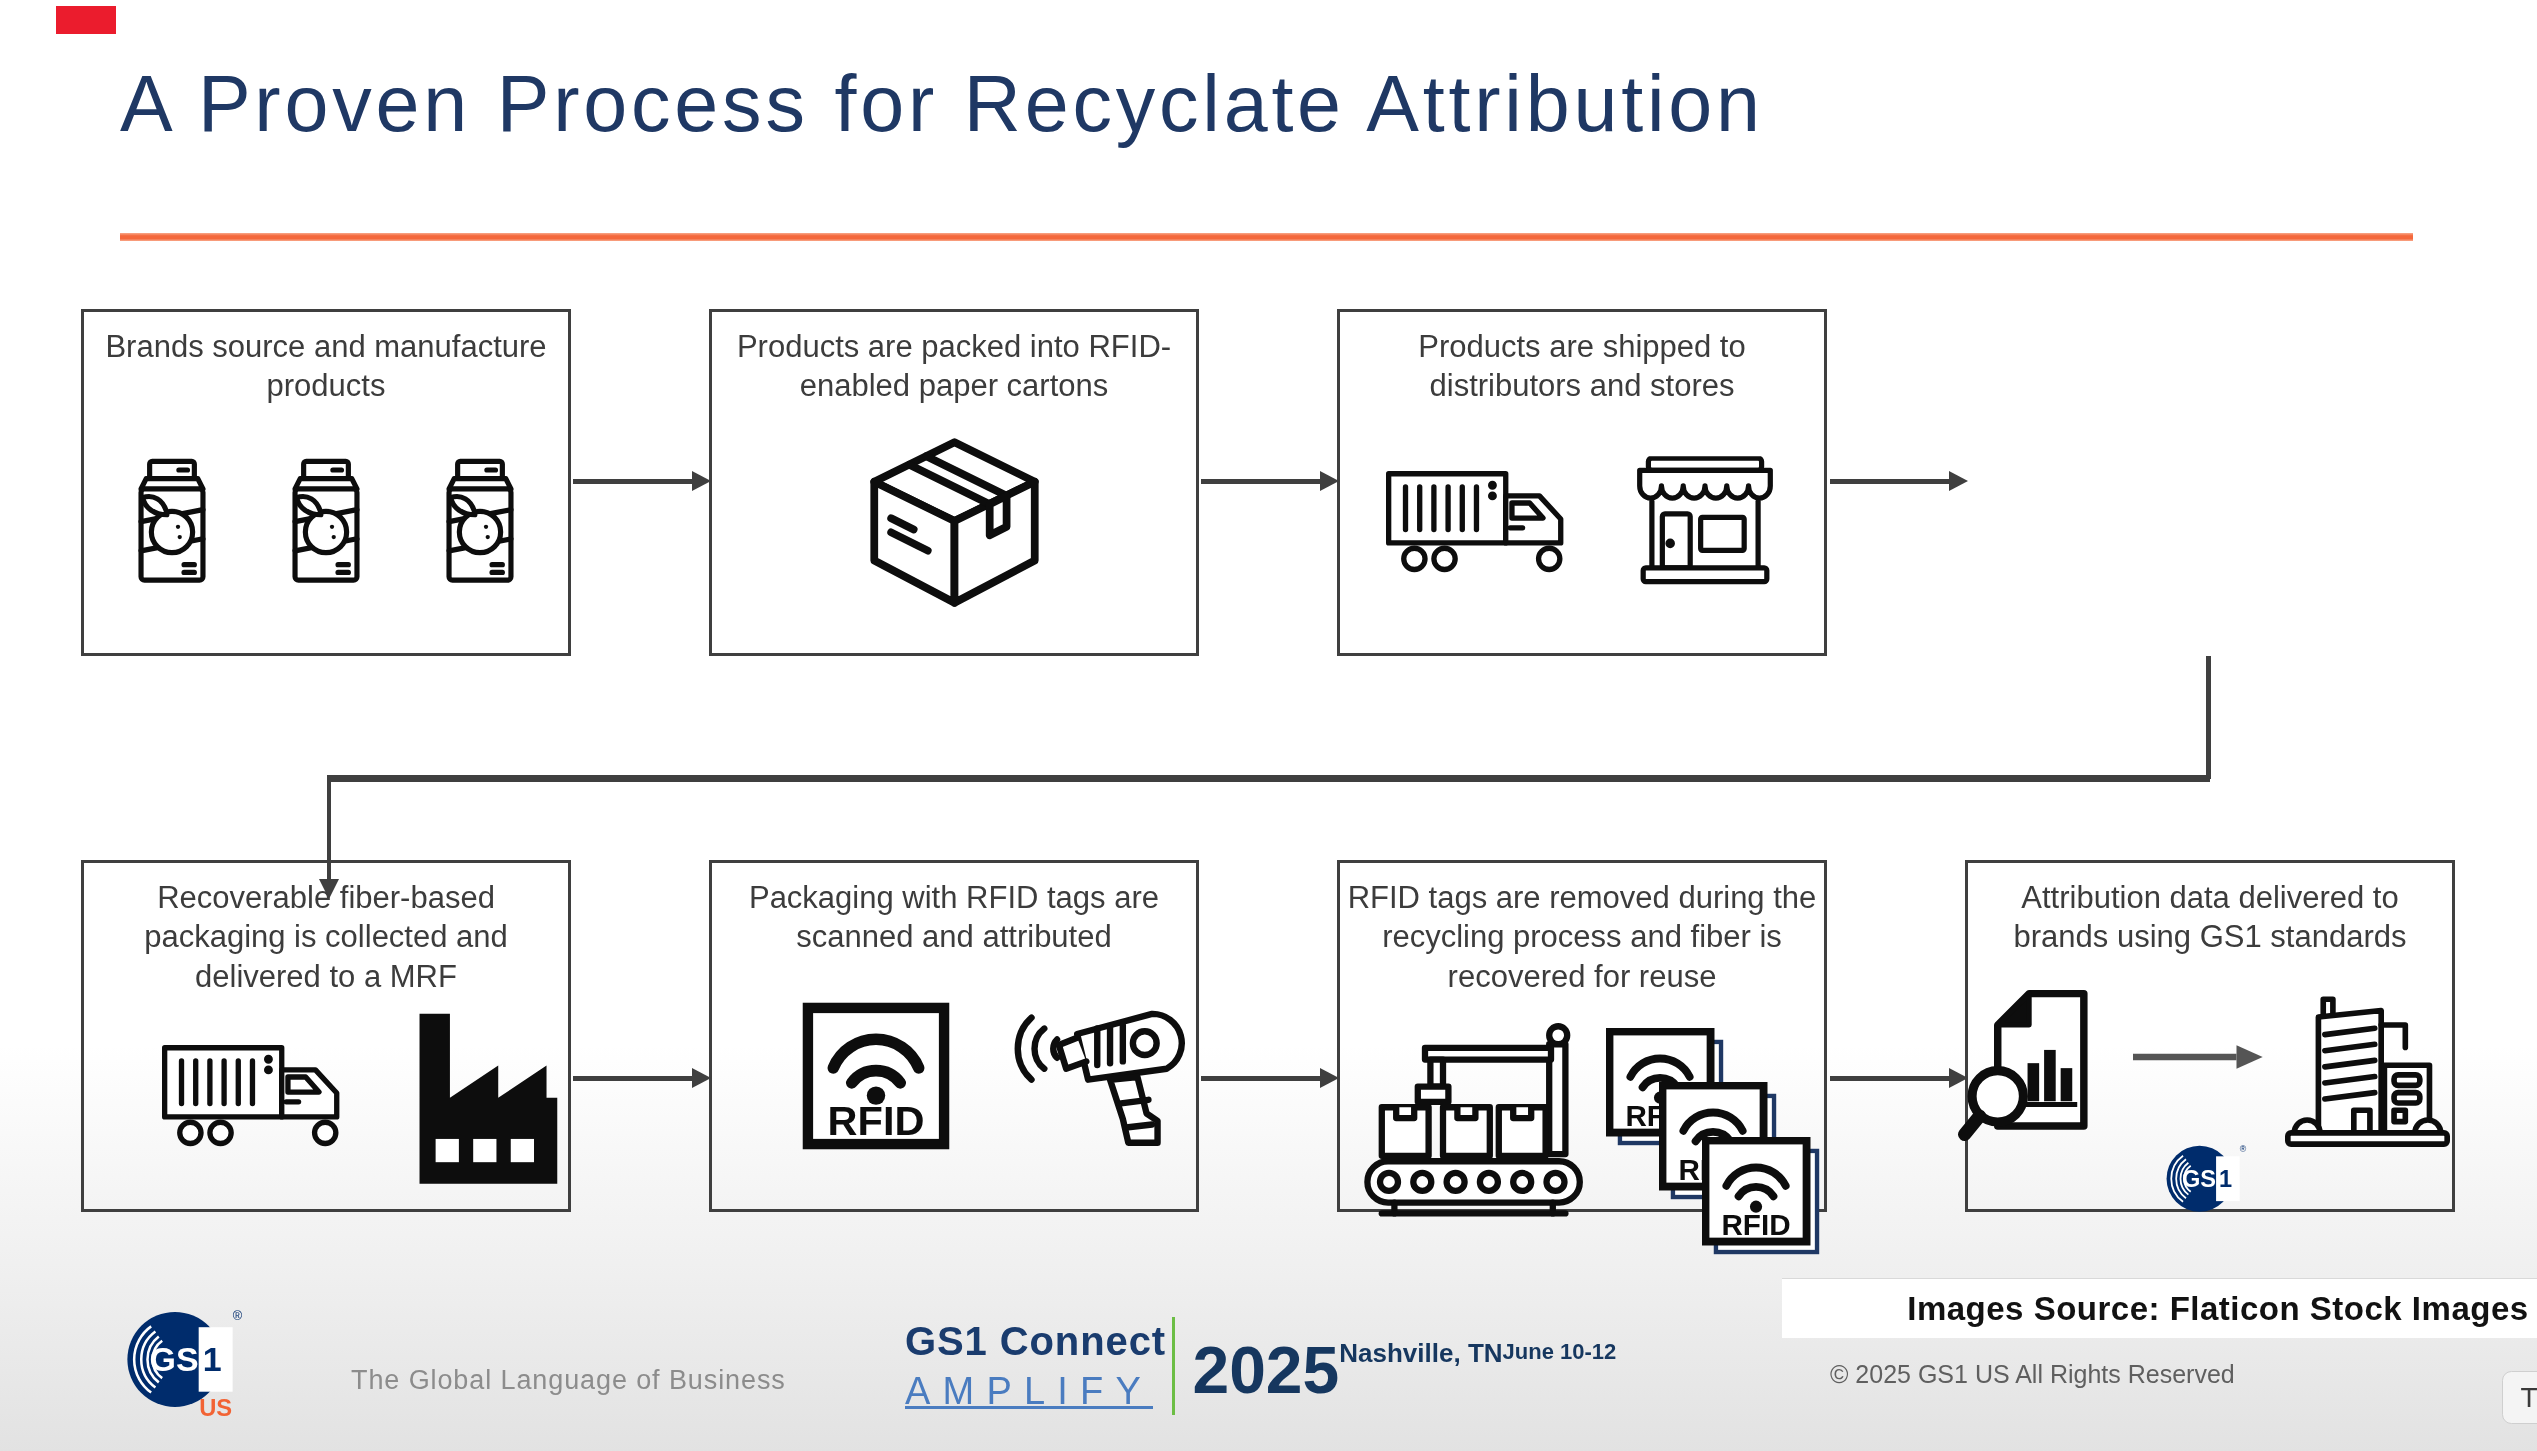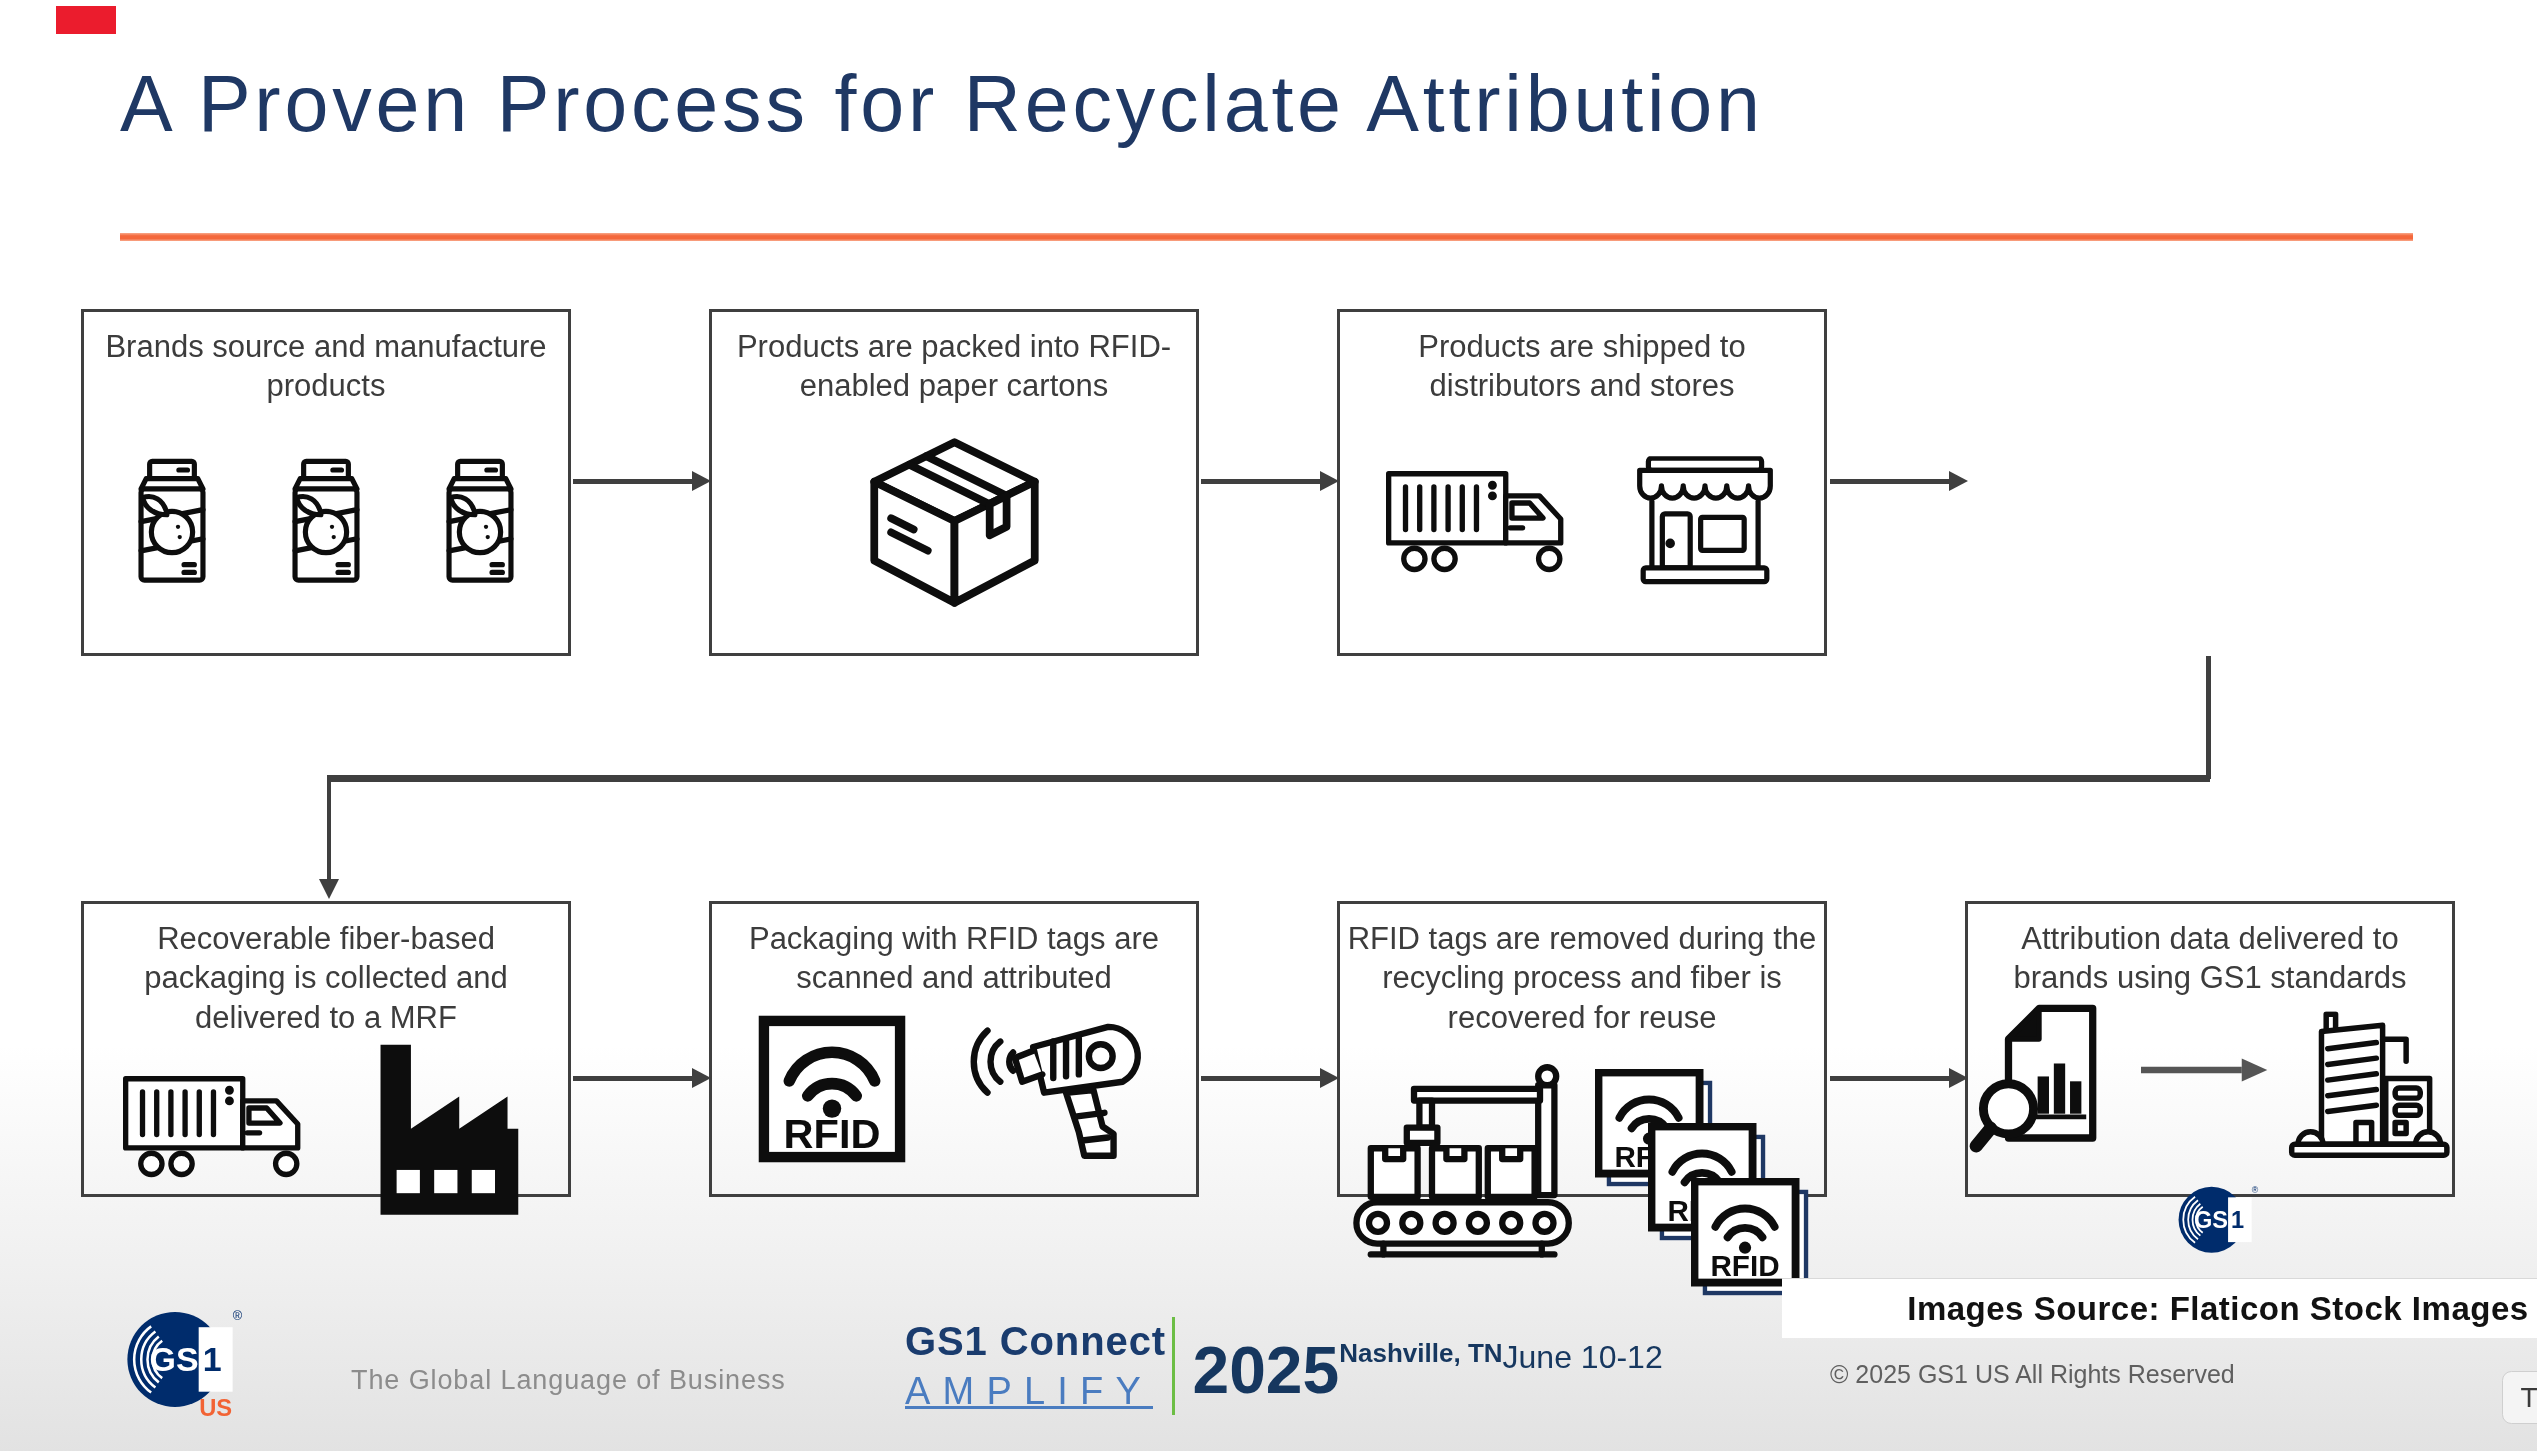--- a/index.html
+++ b/index.html
@@ -10,21 +10,21 @@
   .red-flag{position:absolute;left:56px;top:5.6px;width:60px;height:28px;background:#EB1C2D;}
   
   .page-title{position:absolute;left:120px;top:58px;font-size:79px;letter-spacing:3.8px;
     color:#1F3864;white-space:nowrap;}
   .title-rule{position:absolute;left:120px;top:233px;width:2293px;height:8.4px;
     background:linear-gradient(180deg,#f9a98b 0%,#F4683C 35%,#F4683C 70%,#f9a98b 100%);}
   
   .box{position:absolute;width:490px;border:3.8px solid #3F3F3F;box-sizing:border-box;
     display:flex;flex-direction:column;}
   .row1{top:309px;height:347px;}
-  .row2{top:901px;height:296px;}
+  .row2{top:860px;height:352px;align-items:flex-end;}
   .c1{left:81px;} .c2{left:709px;} .c3{left:1337px;} .c4{left:1965px;}
   .box-title{padding:15px 5.6px 0 5.6px;text-align:center;font-size:31px;line-height:1.27;
     color:#3C3C3C;}
   .box-icons{flex:1;display:flex;align-items:center;justify-content:center;gap:41px;
     padding-bottom:13px;position:relative;}
   .gap72{gap:68px;} .gap56{gap:53px;} .gap36{gap:34px;} .gap20{gap:19px;}
   
   .harrow{position:absolute;width:138px;height:20.6px;}
   .harrow::before{content:"";position:absolute;left:0;top:8.4px;width:119px;height:4.7px;background:#3F3F3F;}
   .harrow::after{content:"";position:absolute;right:0;top:0;width:0;height:0;
@@ -48,21 +48,21 @@
   .tagline{position:absolute;left:351px;top:1365px;font-size:27px;color:#8C8C8C;letter-spacing:0.9px;}
   .connect{position:absolute;left:905px;top:1317px;display:flex;align-items:center;}
   .connect-left{display:flex;flex-direction:column;}
   .connect-line1{font-size:40px;font-weight:bold;color:#1A3C6E;letter-spacing:0.9px;}
   .connect-line2{font-size:38px;font-weight:500;color:#4A7CC0;letter-spacing:12.2px;margin-top:5.6px;text-decoration:underline;}
   .connect-divider{width:3.8px;height:98px;background:#6CBE45;margin:0 17px 0 5.6px;}
   .connect-right{display:flex;align-items:flex-start;}
   .connect-year{font-size:66px;font-weight:900;color:#16375F;line-height:1;margin-top:7.5px;}
   .connect-loc{display:flex;flex-direction:row;margin-left:0;margin-top:9.4px;text-align:center;}
   .connect-city{font-size:26px;font-weight:bold;color:#16375F;line-height:1.15;}
-  .connect-dates{font-size:32px;font-weight:normal;color:#16375F;line-height:1.15;}
+  .connect-dates{font-size:22px;font-weight:bold;color:#16375F;line-height:1.15;}
   .images-source{position:absolute;left:1782px;top:1278px;width:756px;height:60px;background:#fff;
     border-top:1.9px solid #d9d9d9;box-sizing:border-box;display:flex;align-items:center;justify-content:flex-end;}
   .images-source span{font-size:33px;font-weight:600;color:#121212;margin-right:9.4px;letter-spacing:0.5px;}
   .copyright{position:absolute;left:1830px;top:1360px;font-size:25px;color:#5F5F5F;}
   .t-button{position:absolute;left:2502px;top:1371px;width:54px;height:53px;background:#f4f4f4;
     border:1.9px solid #cfcfcf;border-radius:9.4px;box-sizing:border-box;
     display:flex;align-items:center;justify-content:center;font-size:28px;color:#3a3a3a;}
   svg text{font-family:"Liberation Sans",sans-serif;}
 </style>
 </head>

